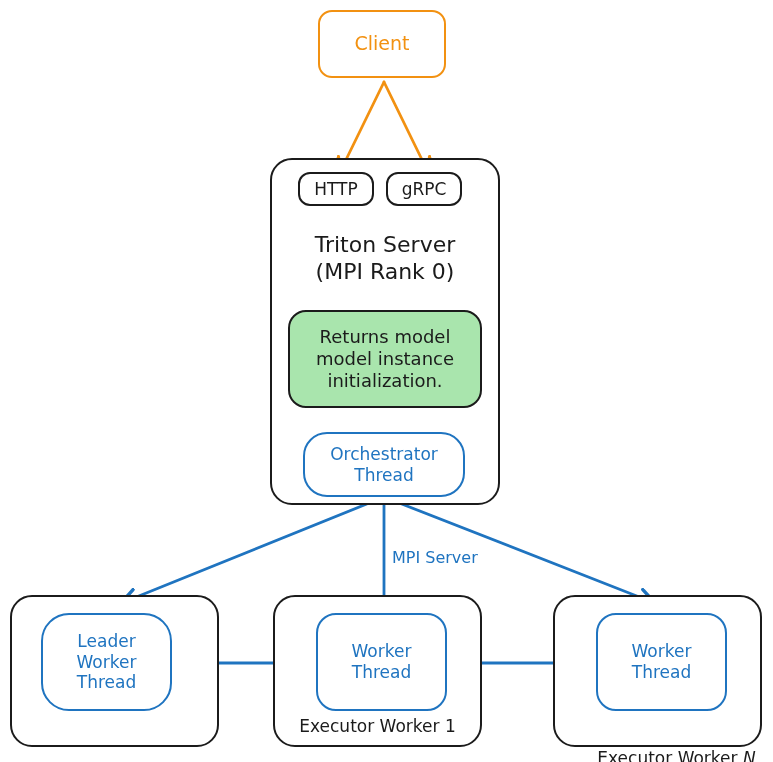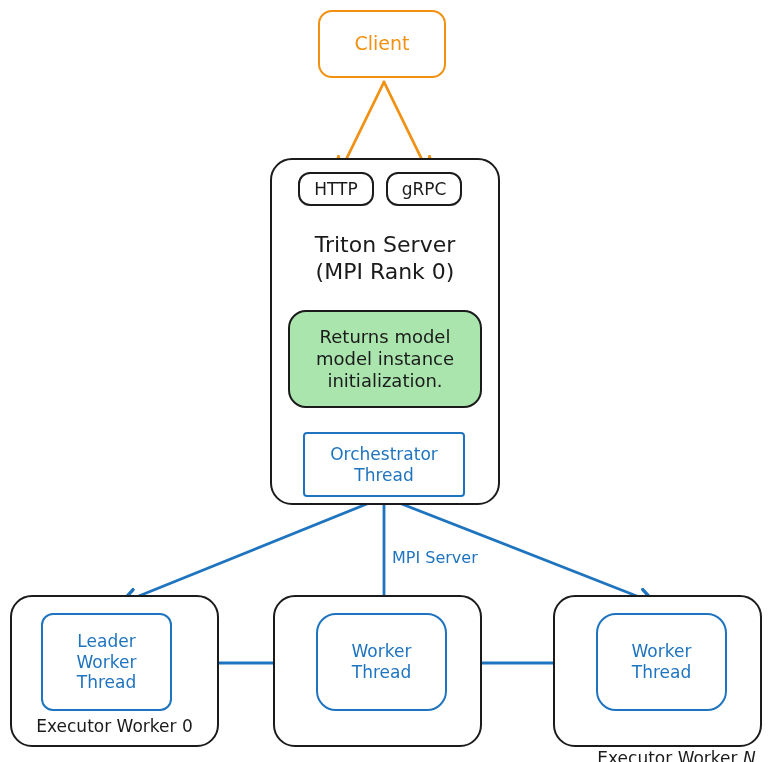--- a/index.html
+++ b/index.html
@@ -30,21 +30,21 @@
   
   .box-orange{
     border:2.4px solid #f29111;
     border-radius:14px;
     background:#ffffff;
   }
   .txt-orange{color:#f29111;}
   
   .box-blue{
     border:2.6px solid #1f74c0;
-    border-radius:4px;
+    border-radius:24px;
     background:#ffffff;
   }
   .txt-blue{color:#1f74c0;}
   
   .box-green{
     border:2.4px solid #1b1b1b;
     border-radius:18px;
     background:#a9e5ad;
   }
   .txt-black{color:#1b1b1b;}
@@ -118,32 +118,32 @@
   </div>
 
   <div class="node box-blue" style="left:303px;top:432px;width:162px;height:65px;">
     <span class="lbl t-orch txt-blue">Orchestrator
 Thread</span>
   </div>
 
   <div class="spawn-label t-spawn txt-blue" style="left:392px;top:548px;">MPI Server</div>
 
   <div class="node box-black" style="left:10px;top:595px;width:209px;height:152px;"></div>
-  <div class="node box-blue" style="left:41px;top:613px;width:131px;height:98px;border-radius:12px;">
+  <div class="node box-blue" style="left:41px;top:613px;width:131px;height:98px;border-radius:28px;">
     <span class="lbl t-thread txt-blue">Leader
 Worker
 Thread</span>
   </div>
-  <div class="wlabel t-wlabel" style="left:10px;top:716px;width:209px;">Executor Worker 0</div>
 
   <div class="node box-black" style="left:273px;top:595px;width:209px;height:152px;"></div>
   <div class="node box-blue" style="left:316px;top:613px;width:131px;height:98px;border-radius:20px;">
     <span class="lbl t-thread txt-blue">Worker
 Thread</span>
   </div>
+  <div class="wlabel t-wlabel" style="left:273px;top:716px;width:209px;">Executor Worker 1</div>
 
   <div class="node box-black" style="left:553px;top:595px;width:209px;height:152px;"></div>
   <div class="node box-blue" style="left:596px;top:613px;width:131px;height:98px;border-radius:20px;">
     <span class="lbl t-thread txt-blue">Worker
 Thread</span>
   </div>
   <div class="wlabel t-wlabel" style="left:553px;top:748px;width:175px;padding-left:36px;">
     <span>Executor Worker </span><span class="ital">N</span>
   </div>
 

